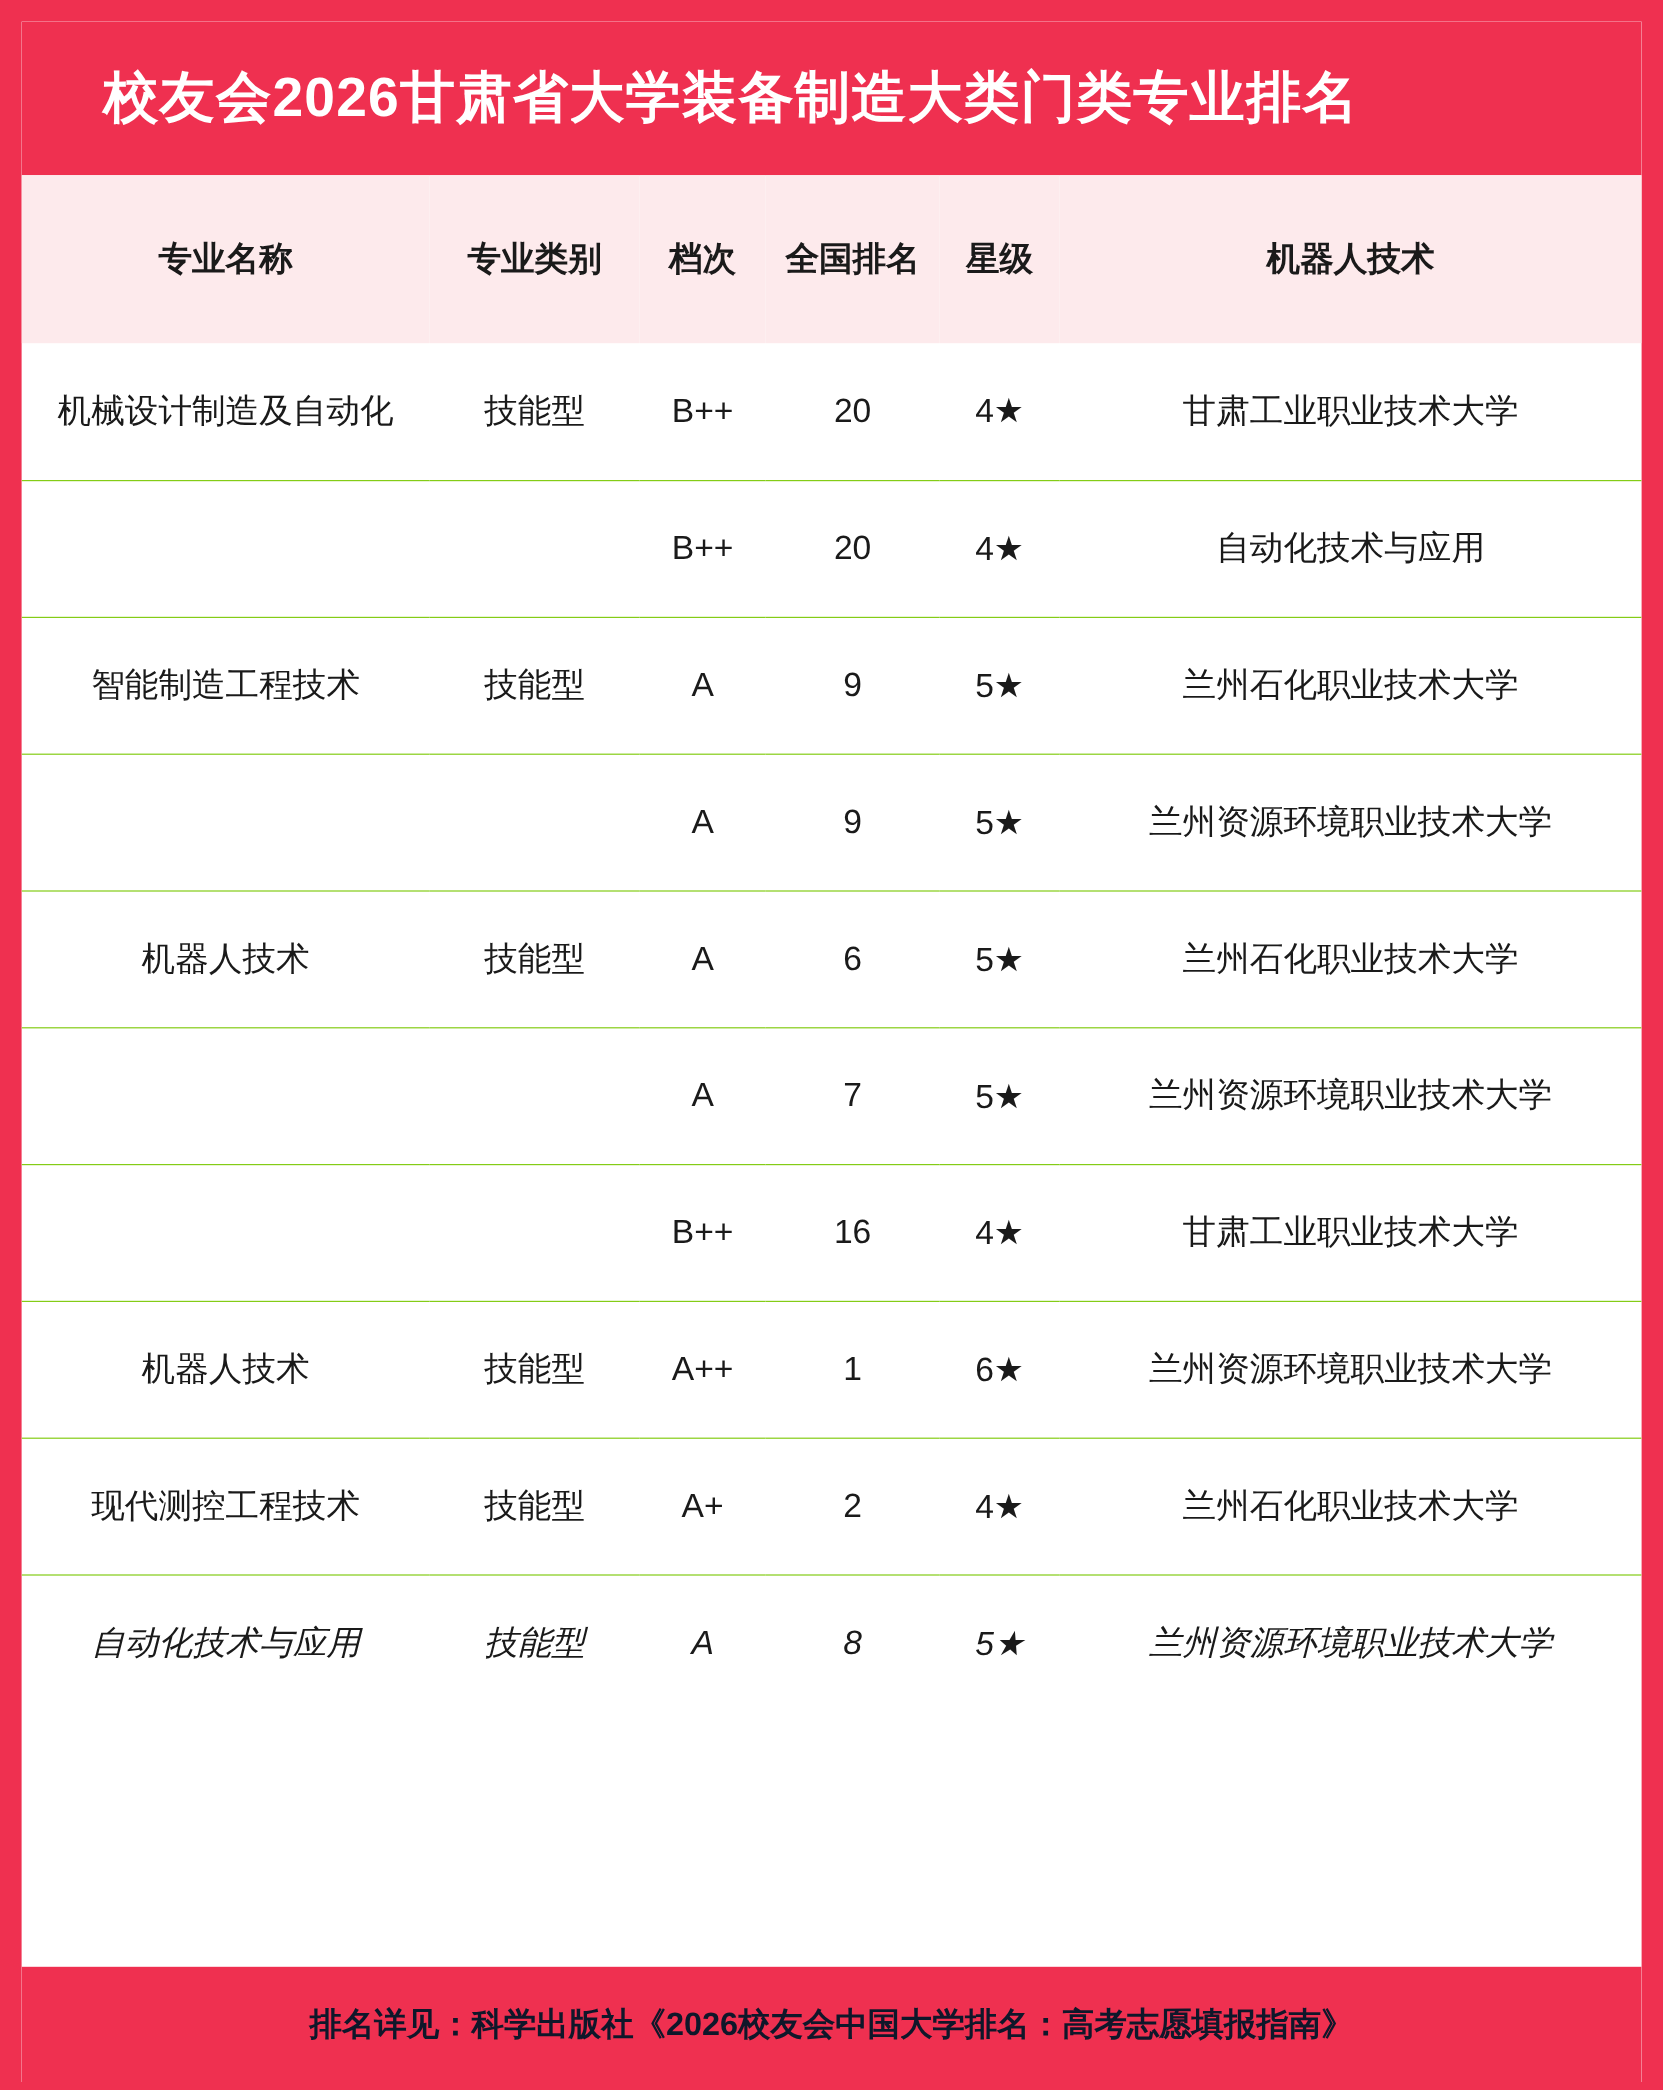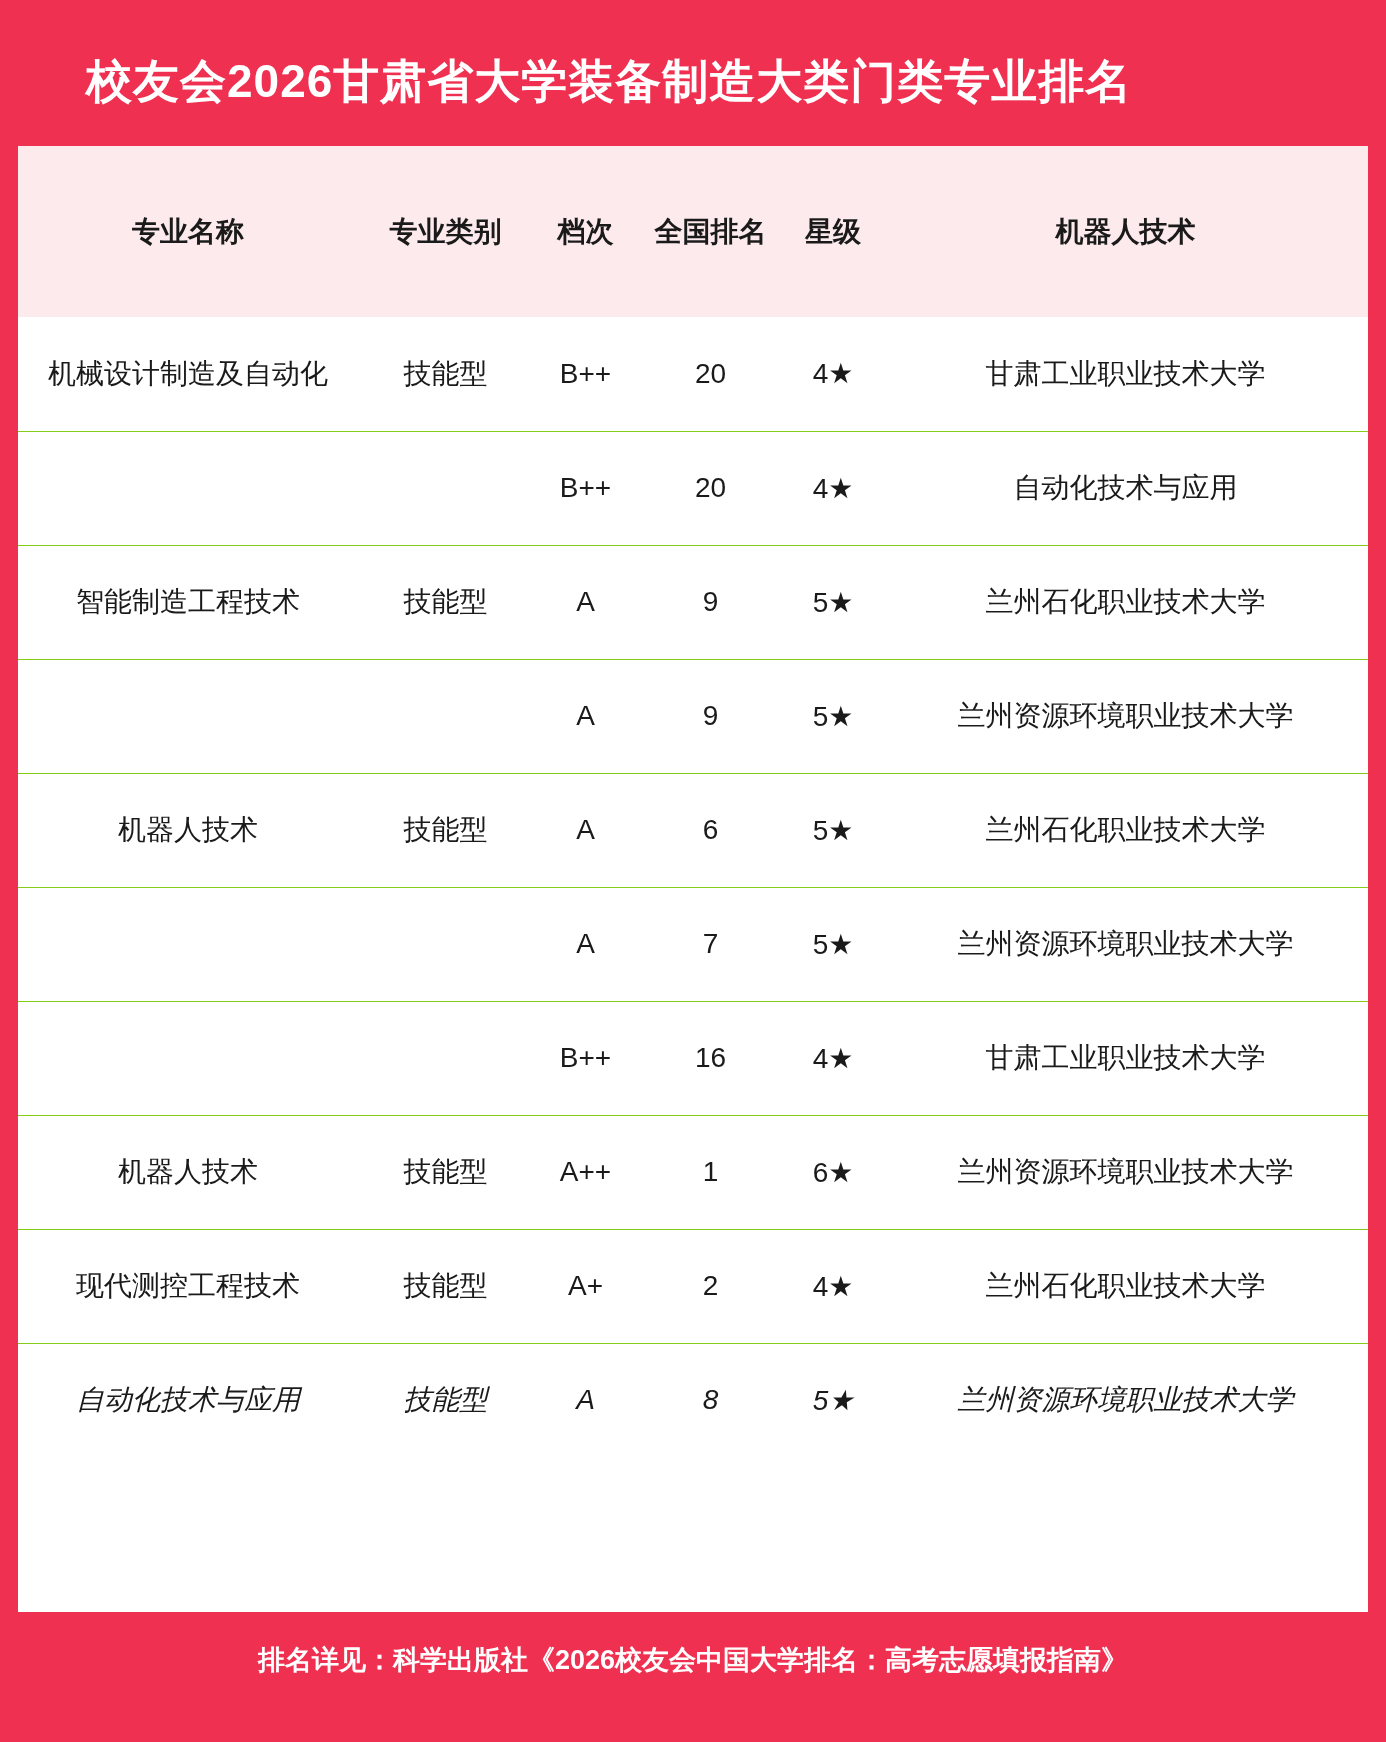--- a/index.html
+++ b/index.html
@@ -5,21 +5,21 @@
   * { box-sizing: border-box; }
   html, body {
     margin: 0; padding: 0;
     background: #ef3050;
     font-family: "Liberation Sans", sans-serif;
   }
   .page {
     width: 1386px;
     height: 1742px;
     background: #ef3050;
-    padding: 18px 18px 34px 18px;
+    padding: 18px 18px 7px 18px;
     display: flex;
     flex-direction: column;
   }
   .card {
     background: #ffffff;
     flex: 1 1 auto;
     display: flex;
     flex-direction: column;
     overflow: hidden;
   }
@@ -37,21 +37,21 @@
     letter-spacing: 1px;
     white-space: nowrap;
   }
   table {
     width: 100%;
     border-collapse: collapse;
     table-layout: fixed;
   }
   thead tr {
     background: #fdeaec;
-    height: 171px;
+    height: 140px;
   }
   thead th {
     font-size: 28px;
     font-weight: bold;
     color: #1a1a1a;
     text-align: center;
     vertical-align: middle;
     padding: 0;
   }
   tbody tr {
@@ -69,21 +69,21 @@
   
   .c-major  { width: 340px; }
   .c-cat    { width: 175px; }
   .c-grade  { width: 105px; }
   .c-rank   { width: 145px; }
   .c-star   { width: 100px; }
   .c-school { width: auto; }
 
   .footer {
     background: #ef3050;
-    color: #ffffff;
+    color: #0f172a;
     height: 96px;
     display: flex;
     align-items: center;
     justify-content: center;
     font-size: 27px;
     font-weight: bold;
   }
   .card-inner {
     flex: 1 1 auto;
     display: flex;

